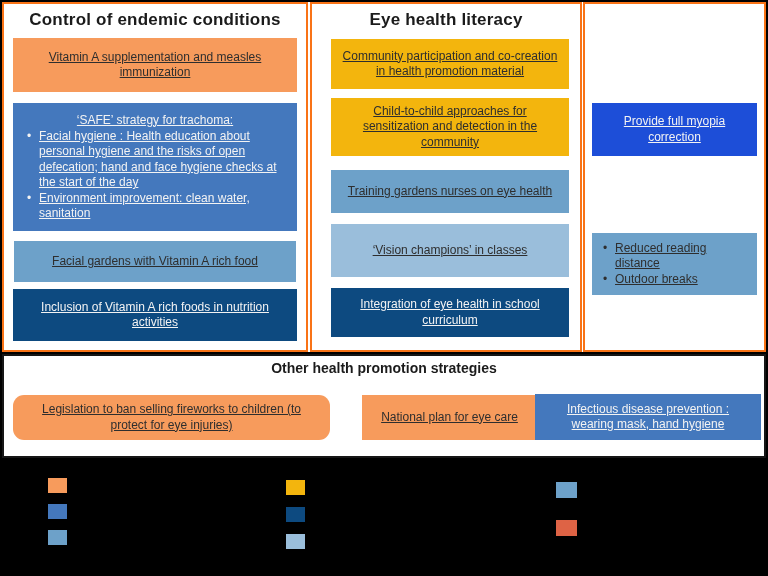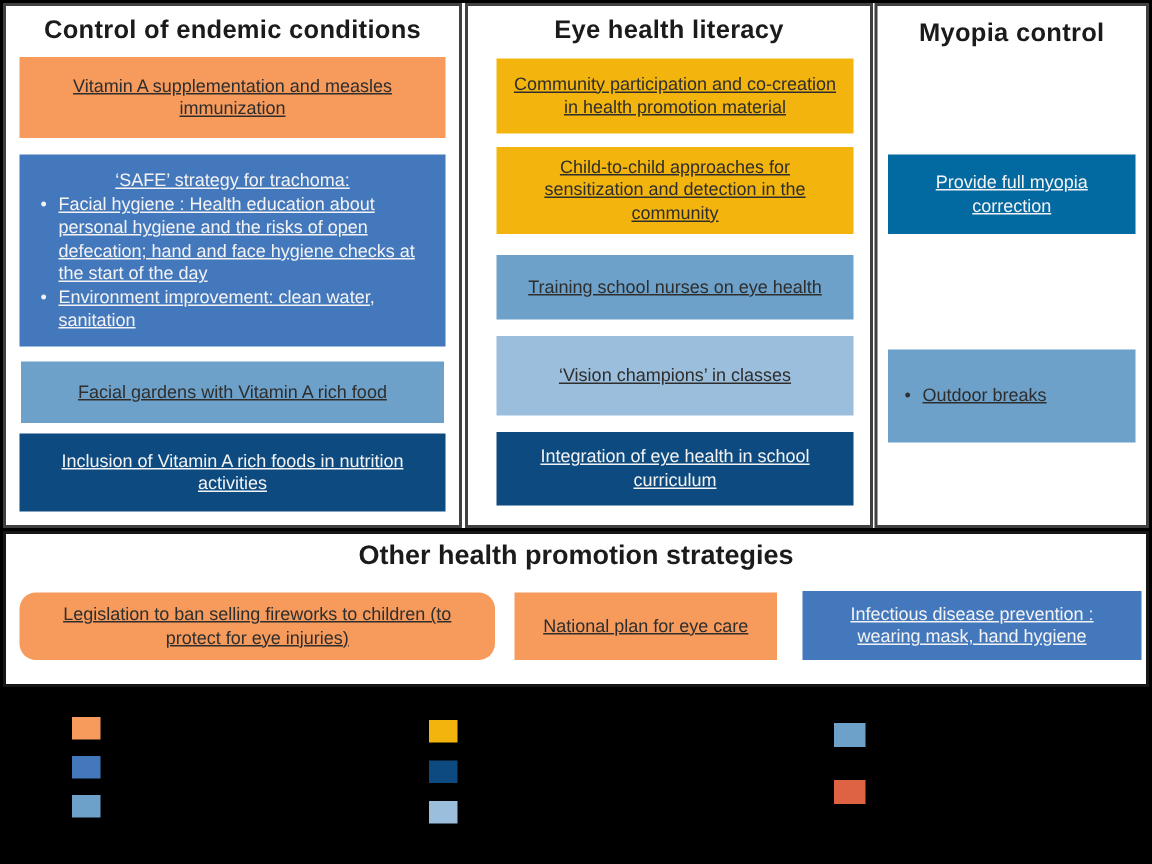--- a/index.html
+++ b/index.html
@@ -8,21 +8,21 @@
     background:#000; overflow:hidden;
     font-family:"Liberation Sans", sans-serif;
     -webkit-font-smoothing:antialiased;
   }
   #top-row {
     position:absolute; left:2px; top:2px; width:764px; height:350px;
     background:#ffffff;
   }
   .panel {
     position:absolute; top:0; height:350px; background:#ffffff;
-    border:2px solid #404040; box-sizing:border-box;
+    border:2px solid #f97316; box-sizing:border-box;
   }
   #col1 { left:0;    width:306px; }
   #col2 { left:308px; width:272px; }
   #col3 { left:581px; width:183px; }
   #bottom-panel {
     position:absolute; left:2px; top:354px; width:764px; height:104px;
     background:#ffffff; border:2px solid #161616; box-sizing:border-box;
   }
   .col-title {
     position:absolute; left:0; right:0; text-align:center;
@@ -34,21 +34,21 @@
     text-align:center; font-size:12px; line-height:1.28;
     padding:3px 10px; color:#2e2e2e;text-decoration:underline;
   }
   .box.light-text { color:#f3f3f3; }
   .box.col-flow { flex-direction:column; justify-content:center; align-items:stretch; text-align:left; }
   .box-title-line { text-align:center; margin-bottom:1px; }
   .bullet { position:relative; padding-left:17px; text-align:left; }
   .bullet::before { content:"\2022"; position:absolute; left:5px; top:0; }
   #bottom-title {
     position:absolute; left:0; right:0; top:4px; text-align:center;
-    font-weight:bold; font-size:18px; color:#1b1b1b;
+    font-weight:bold; font-size:14px; color:#1b1b1b;
   }
   .legend-group { position:absolute; display:flex; flex-direction:column; }
   .swatch { width:19px; height:15px; }
   #legend-group-1 { left:48px;  top:478px; gap:11px; }
   #legend-group-2 { left:286px; top:480px; gap:12px; }
   #legend-group-3 { left:556px; top:482px; gap:22px; }
   #legend-group-3 .swatch { width:21px; height:16px; }
 </style>
 </head>
 <body>
@@ -66,39 +66,39 @@
         <div class="bullet">Environment improvement: clean water, sanitation</div>
       </div>
       <div class="box" style="left: 10px; top: 237px; width: 282px; height: 41px; background-color: rgb(109, 161, 201);">Facial gardens with Vitamin A rich food</div>
       <div class="box light-text" style="left: 9px; top: 285px; width: 284px; height: 52px; background-color: rgb(13, 74, 128);">Inclusion of Vitamin A rich foods in nutrition activities</div>
     </div>
 
     <div class="panel" id="col2">
       <div class="col-title" style="top:6px;">Eye health literacy</div>
       <div class="box" style="left: 19px; top: 35px; width: 238px; height: 50px; background-color: rgb(243, 181, 13);">Community participation and co-creation in health promotion material</div>
       <div class="box" style="left: 19px; top: 94px; width: 238px; height: 58px; background-color: rgb(243, 181, 13);">Child-to-child approaches for sensitization and detection in the community</div>
-      <div class="box" style="left: 19px; top: 166px; width: 238px; height: 43px; background-color: rgb(109, 161, 201);">Training school nurses on eye health</div>
+      <div class="box" style="left: 19px; top: 166px; width: 238px; height: 43px; background-color: rgb(109, 161, 201);">Training gardens nurses on eye health</div>
       <div class="box light-text" style="left: 19px; top: 284px; width: 238px; height: 49px; background-color: rgb(13, 74, 128);">Integration of eye health in school curriculum</div>
       <div class="box" style="left: 19px; top: 220px; width: 238px; height: 53px; background-color: rgb(154, 190, 219);">‘Vision champions’ in classes</div>
     </div>
 
     <div class="panel" id="col3">
-      <div class="col-title" style="top:8px;">Myopia control</div>
-      <div class="box light-text" style="left: 7px; top: 99px; width: 165px; height: 53px; background-color: #0369a1;">Provide full myopia correction</div>
+      <div class="box light-text" style="left: 7px; top: 99px; width: 165px; height: 53px; background-color: #1d4ed8;">Provide full myopia correction</div>
       <div class="box col-flow" style="left: 7px; top: 229px; width: 165px; height: 62px; padding: 6px; background-color: rgb(109, 161, 201);">
+        <div class="bullet">Reduced reading distance</div>
         <div class="bullet">Outdoor breaks</div>
       </div>
     </div>
 
   </div>
 
   <div id="bottom-panel">
     <div id="bottom-title">Other health promotion strategies</div>
     <div class="box" style="left: 9px; top: 39px; width: 317px; height: 45px; background-color: rgb(247, 155, 92); border-radius: 11px;">Legislation to ban selling fireworks to children (to protect for eye injuries)</div>
-    <div class="box" style="left: 339px; top: 39px; width: 175px; height: 45px; background-color: rgb(247, 155, 92);">National plan for eye care</div>
+    <div class="box" style="left: 358px; top: 39px; width: 175px; height: 45px; background-color: rgb(247, 155, 92);">National plan for eye care</div>
     <div class="box light-text" style="left: 531px; top: 38px; width: 226px; height: 46px; background-color: rgb(68, 120, 189);">Infectious disease prevention : wearing mask, hand hygiene</div>
   </div>
 
   <div class="legend-group" id="legend-group-1">
       <div class="swatch" style="background-color: rgb(247, 155, 92);"></div>
       <div class="swatch" style="background-color: rgb(68, 120, 189);"></div>
       <div class="swatch" style="background-color: rgb(109, 161, 201);"></div>
     </div>
   <div class="legend-group" id="legend-group-2">
       <div class="swatch" style="background-color: rgb(243, 181, 13);"></div>

